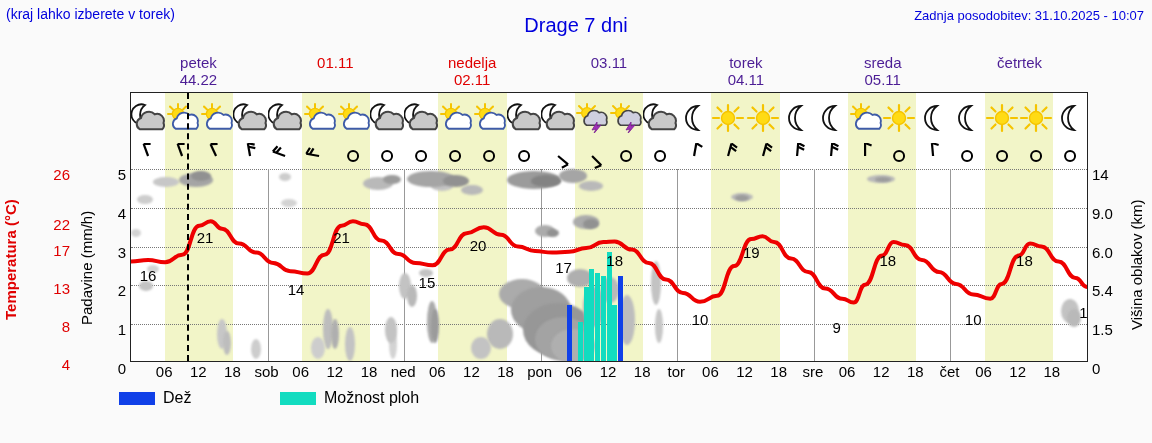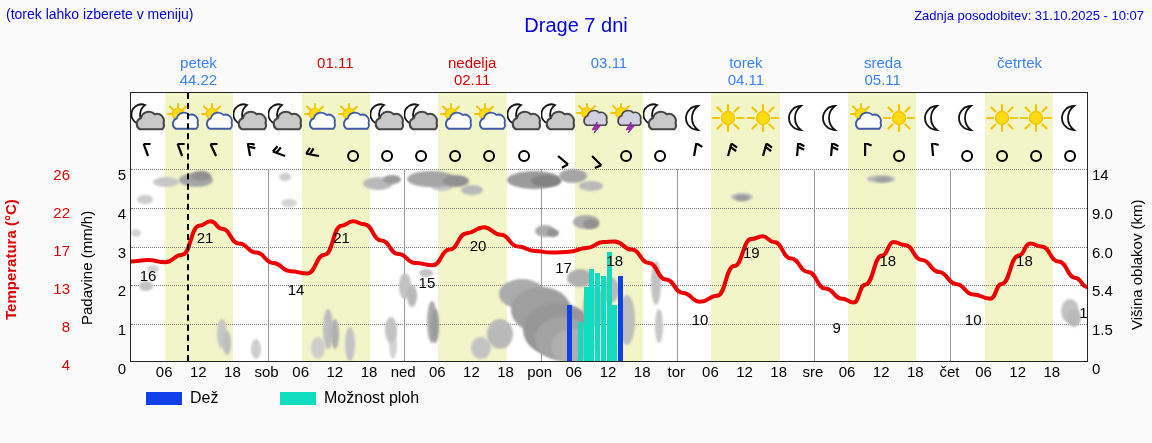--- a/index.html
+++ b/index.html
@@ -26,21 +26,21 @@
   }
 
   
   #day-header {
     position:absolute; left:130px; top:54px;
     width:958px; height:34px;
     display:flex;
   }
   .day-col {
     flex:1 1 0; text-align:center;
-    font-size:15px; line-height:17px; color:#3b82f6;
+    font-size:15px; line-height:17px; color:#4c1d95;
   }
   .day-col.weekend { color:#e00000; }
 
   
   #plot-frame {
     position:absolute; left:130px; top:92px;
     width:958px; height:270px;
     border:1px solid #222;
     background:#ffffff;
     overflow:hidden;
@@ -143,21 +143,21 @@
 
   
   #legend { position:absolute; left:0; top:386px; width:1152px; height:40px; }
   .lg-item { position:absolute; display:flex; align-items:center; gap:8px; font-size:16px; }
   .swatch { width:36px; height:13px; display:inline-block; }
 </style>
 </head>
 <body>
 
 <div class="topbar">
-  <div id="menu-note">(torek lahko izberete v meniju)</div>
+  <div id="menu-note">(kraj lahko izberete v torek)</div>
   <div id="page-title">Drage 7 dni</div>
   <div id="last-update">Zadnja posodobitev: 31.10.2025 - 10:07</div>
 </div>
 
 <div id="day-header">
     <div class="day-col">
       <div>petek</div>
       <div>44.22</div>
     </div>
     <div class="day-col weekend">
@@ -179,21 +179,21 @@
       <div>05.11</div>
     </div>
     <div class="day-col">
       <div>četrtek</div>
     </div>
   </div>
 
 <div id="temp-axis-title">Temperatura (°C)</div>
 <div id="temp-ticks">
     <div style="top: 14px;">26</div>
-    <div style="top: 52px; margin-left: 48px;">22</div>
+    <div style="top: 64px; margin-left: 48px;">22</div>
     <div style="top: 90px;">17</div>
     <div style="top: 128px;">13</div>
     <div style="top: 166px;">8</div>
     <div style="top: 204px;">4</div>
   </div>
 
 <div id="precip-axis-title">Padavine (mm/h)</div>
 <div id="precip-ticks">
     <div style="top: 14px;">5</div>
     <div style="top: 52.8px;">4</div>
@@ -833,21 +833,21 @@
     <div style="left: 717px;">06</div>
     <div style="left: 751.143px;">12</div>
     <div style="left: 785.286px;">18</div>
     <div style="left: 819.429px;">čet</div>
     <div style="left: 853.571px;">06</div>
     <div style="left: 887.714px;">12</div>
     <div style="left: 921.857px;">18</div>
   </div>
 
 <div id="legend">
-  <div class="lg-item" style="left:146px;top:3px;text-align:right;">
+  <div class="lg-item" style="left:119px;top:3px;text-align:right;">
     <span class="swatch" id="sw-rain" style="background: rgb(16, 64, 232);"></span>
     <span>Dež</span>
   </div>
   <div class="lg-item" style="left:280px;top:3px;">
     <span class="swatch" id="sw-show" style="background: rgb(18, 220, 192);"></span>
     <span>Možnost ploh</span>
   </div>
 
 </div>
 

